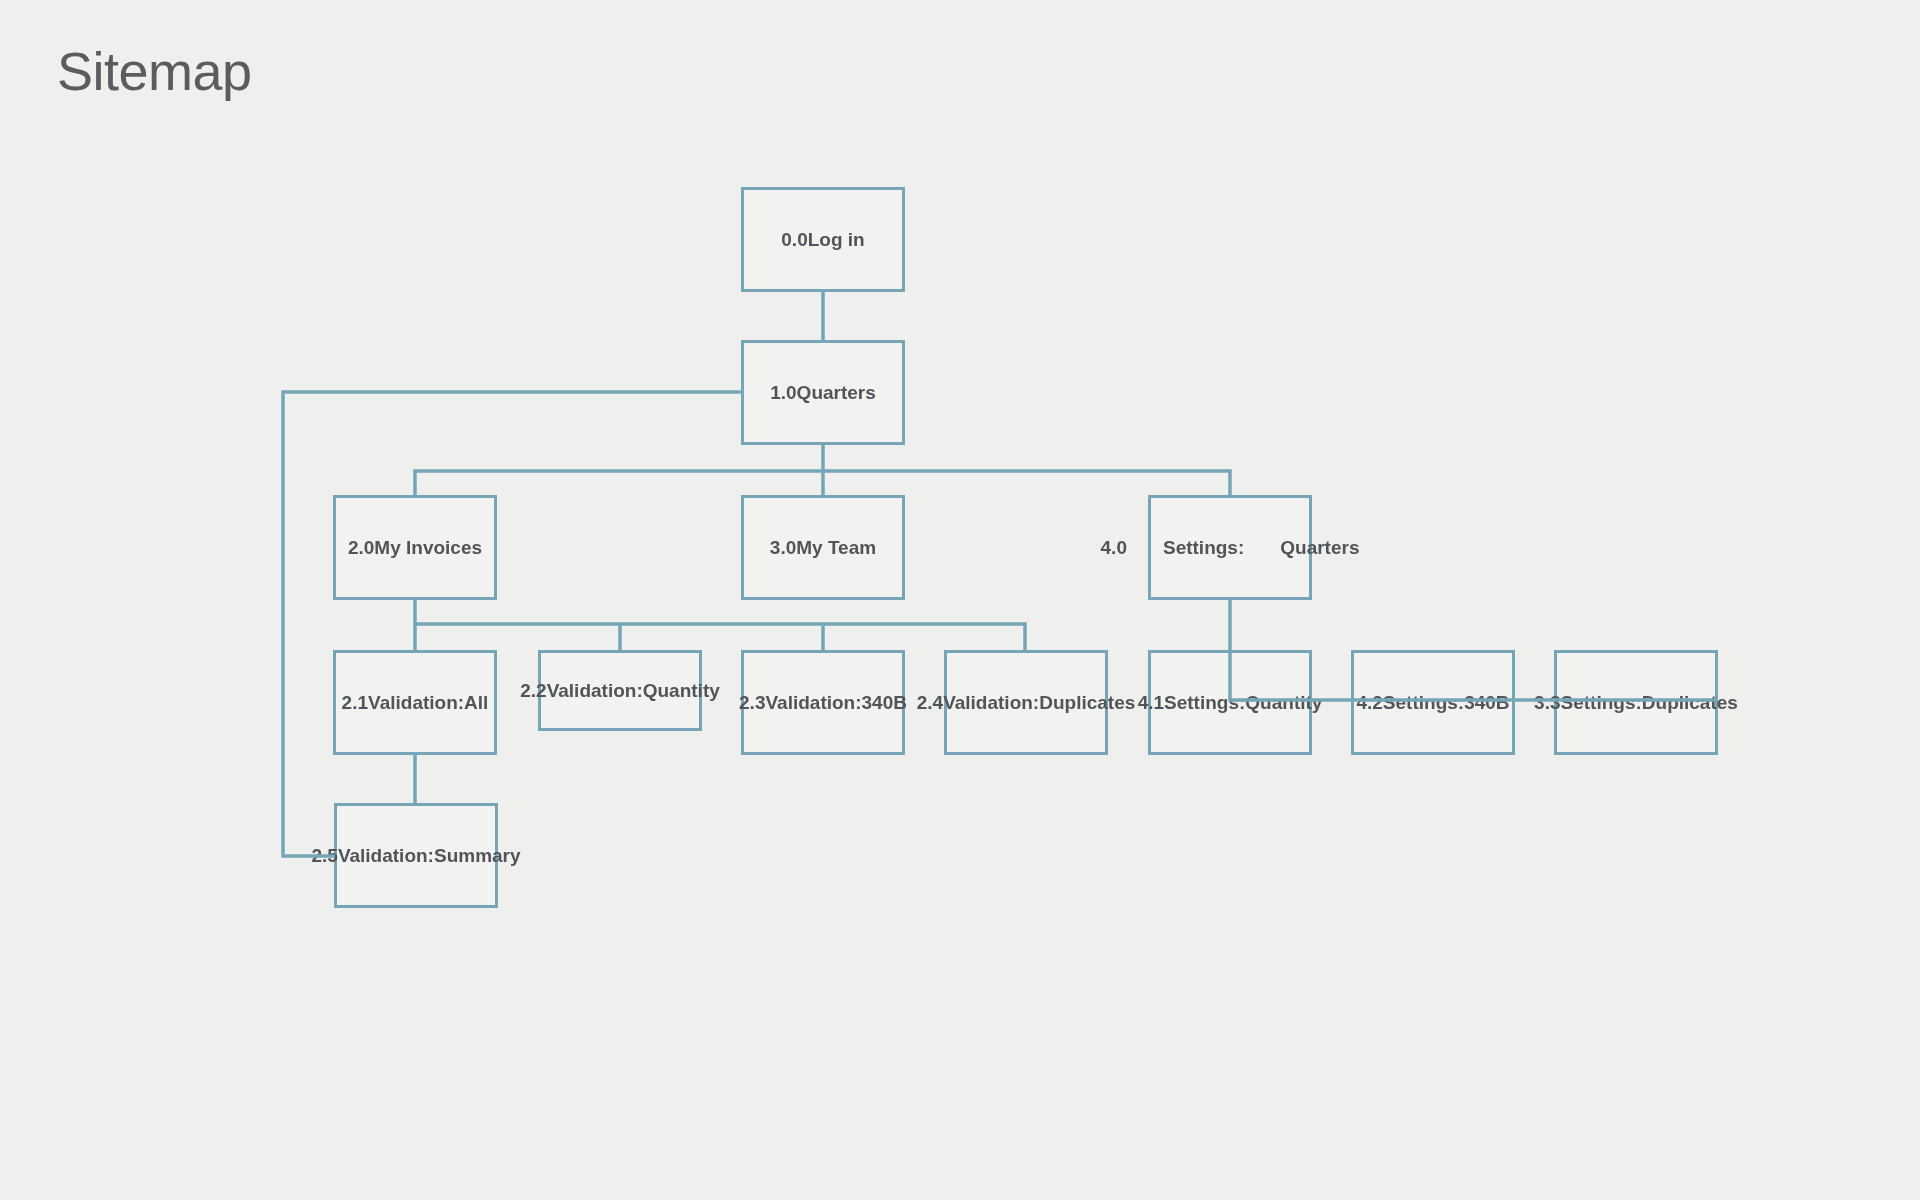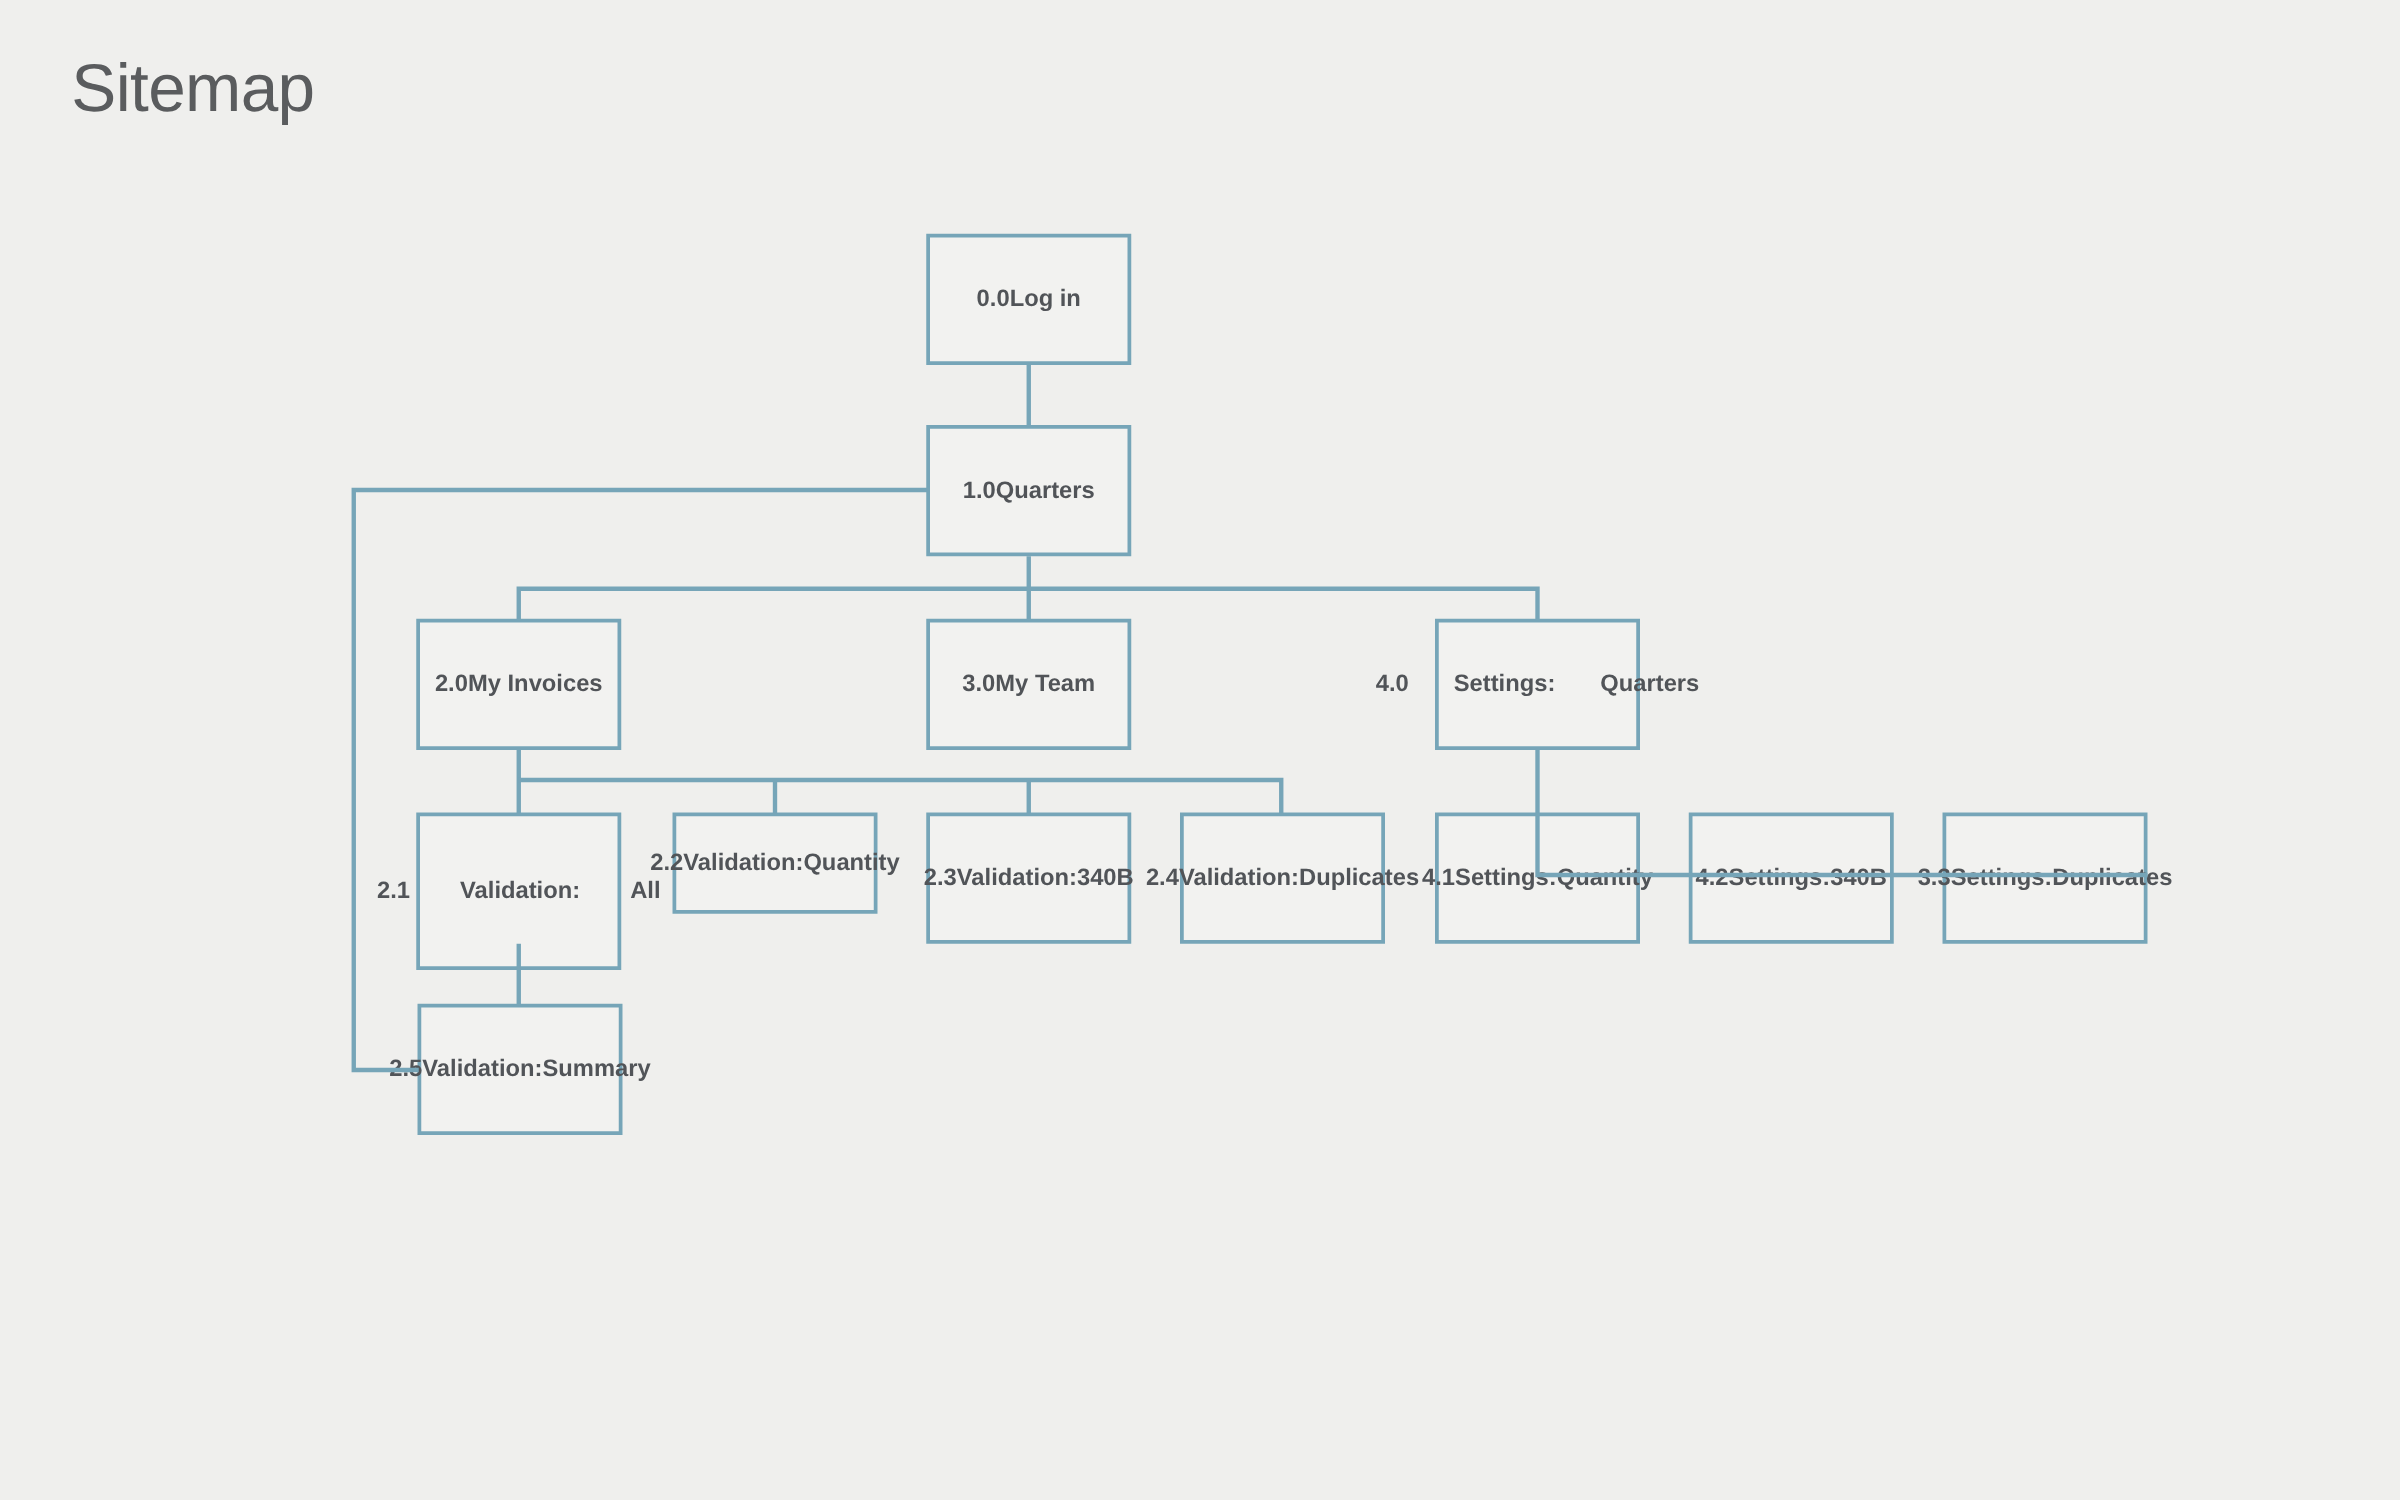--- a/index.html
+++ b/index.html
@@ -89,21 +89,21 @@
     </div>
     <div class="node" style="left: 741px; top: 495px; width: 164px; height: 105px;">
       <div class="node-line">3.0</div>
       <div class="node-line">My Team</div>
     </div>
     <div class="node" style="left: 1148px; top: 495px; width: 164px; height: 105px; gap: 36px;">
       <div class="node-line">4.0</div>
       <div class="node-line">Settings:</div>
       <div class="node-line">Quarters</div>
     </div>
-    <div class="node" style="left: 333px; top: 650px; width: 164px; height: 126px; gap: 40px;">
+    <div class="node" style="left: 333px; top: 650px; width: 164px; height: 105px;">
       <div class="node-line">2.1</div>
       <div class="node-line">Validation:</div>
       <div class="node-line">All</div>
     </div>
     <div class="node" style="left: 538px; top: 650px; width: 164px; height: 81px;">
       <div class="node-line">2.2</div>
       <div class="node-line">Validation:</div>
       <div class="node-line">Quantity</div>
     </div>
     <div class="node" style="left: 741px; top: 650px; width: 164px; height: 105px;">

